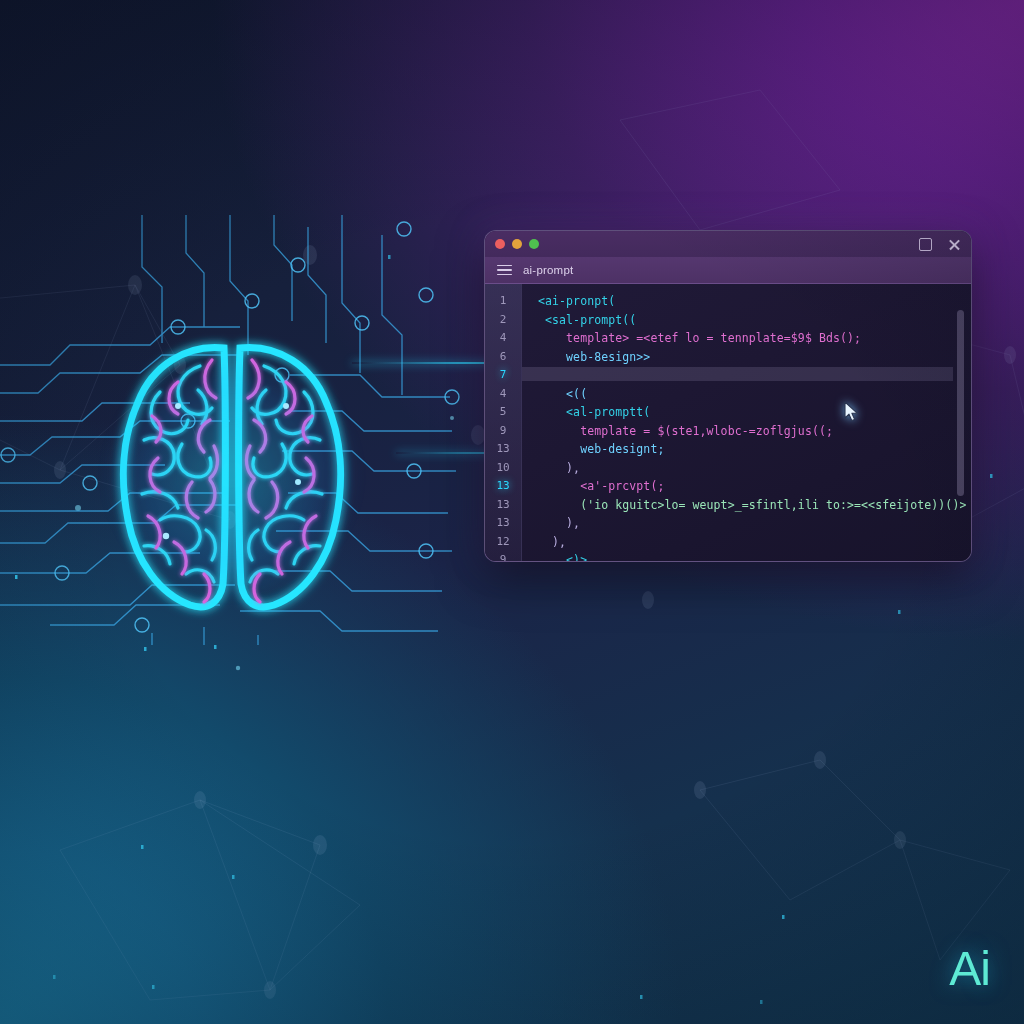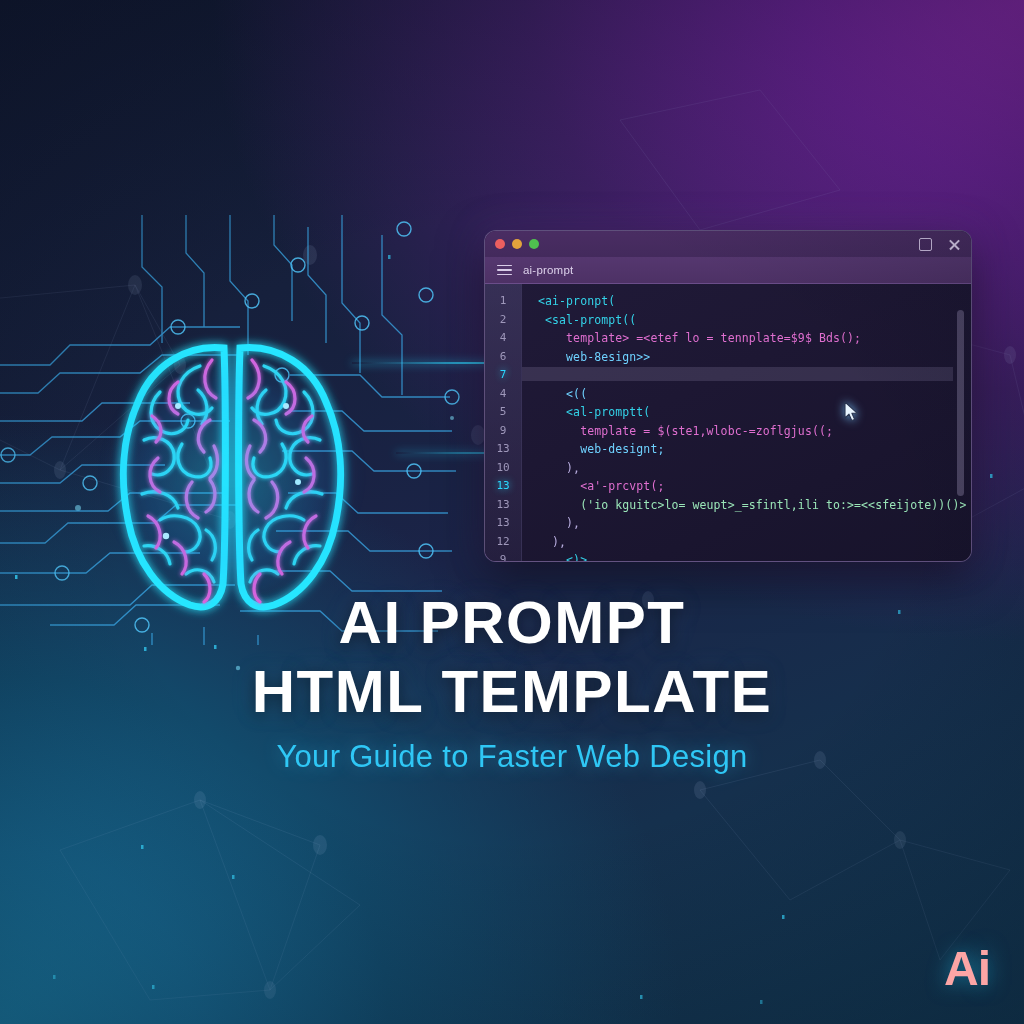--- a/index.html
+++ b/index.html
@@ -78,22 +78,22 @@
     box-shadow:0 0 8px rgba(42,216,255,.8);}
 
   
   .titleblock{position:absolute;left:0;right:0;top:592px;text-align:center;}
   .t1,.t2{font-weight:bold;color:#ffffff;letter-spacing:1.5px;line-height:1.02;
     text-shadow:0 3px 16px rgba(0,0,0,.55), 0 0 26px rgba(120,180,255,.18);}
   .t1{font-size:60px;} .t2{font-size:60px;margin-top:8px;}
   .sub{margin-top:17px;font-size:31px;color:#2fc7f5;letter-spacing:.3px;
     text-shadow:0 0 18px rgba(47,199,245,.45);}
 
-  .logo{position:absolute;right:34px;bottom:28px;font-size:48px;font-weight:bold;
-    color:#fca5a5;letter-spacing:-1px;text-shadow:0 0 20px rgba(36,198,240,.55);}
+  .logo{position:absolute;right:34px;bottom:28px;font-size:48px;font-weight:normal;
+    color:#5eead4;letter-spacing:-1px;text-shadow:0 0 20px rgba(36,198,240,.55);}
 </style>
 </head>
 <body>
 
 <div id="stage">
 
   <div class="bg-base"></div>
 
   <svg class="bg-poly" viewBox="0 0 1024 1024" preserveAspectRatio="none">
     <g stroke="rgba(190,210,255,.16)" stroke-width="1" fill="none">
@@ -363,21 +363,16 @@
 
         <svg class="cursor" viewBox="0 0 16 22">
           <path d="M1 1 L1 17 L5 13.2 L7.8 19.6 L10.6 18.4 L7.9 12.3 L13.4 12.3 Z" fill="#e9f6ff" stroke="#2a3550" stroke-width="1.1" stroke-linejoin="round"></path>
         </svg>
       </div>
     </div>
   </div>
 
   <div class="bg-vignette"></div>
 
-  <div class="titleblock">
-    <div class="t1">AI PROMPT</div>
-    <div class="t2">HTML TEMPLATE</div>
-    <div class="sub">Your Guide to Faster Web Design</div>
-  </div>
 
   <div class="logo">Ai</div>
 
 </div>
 
 </body></html>

